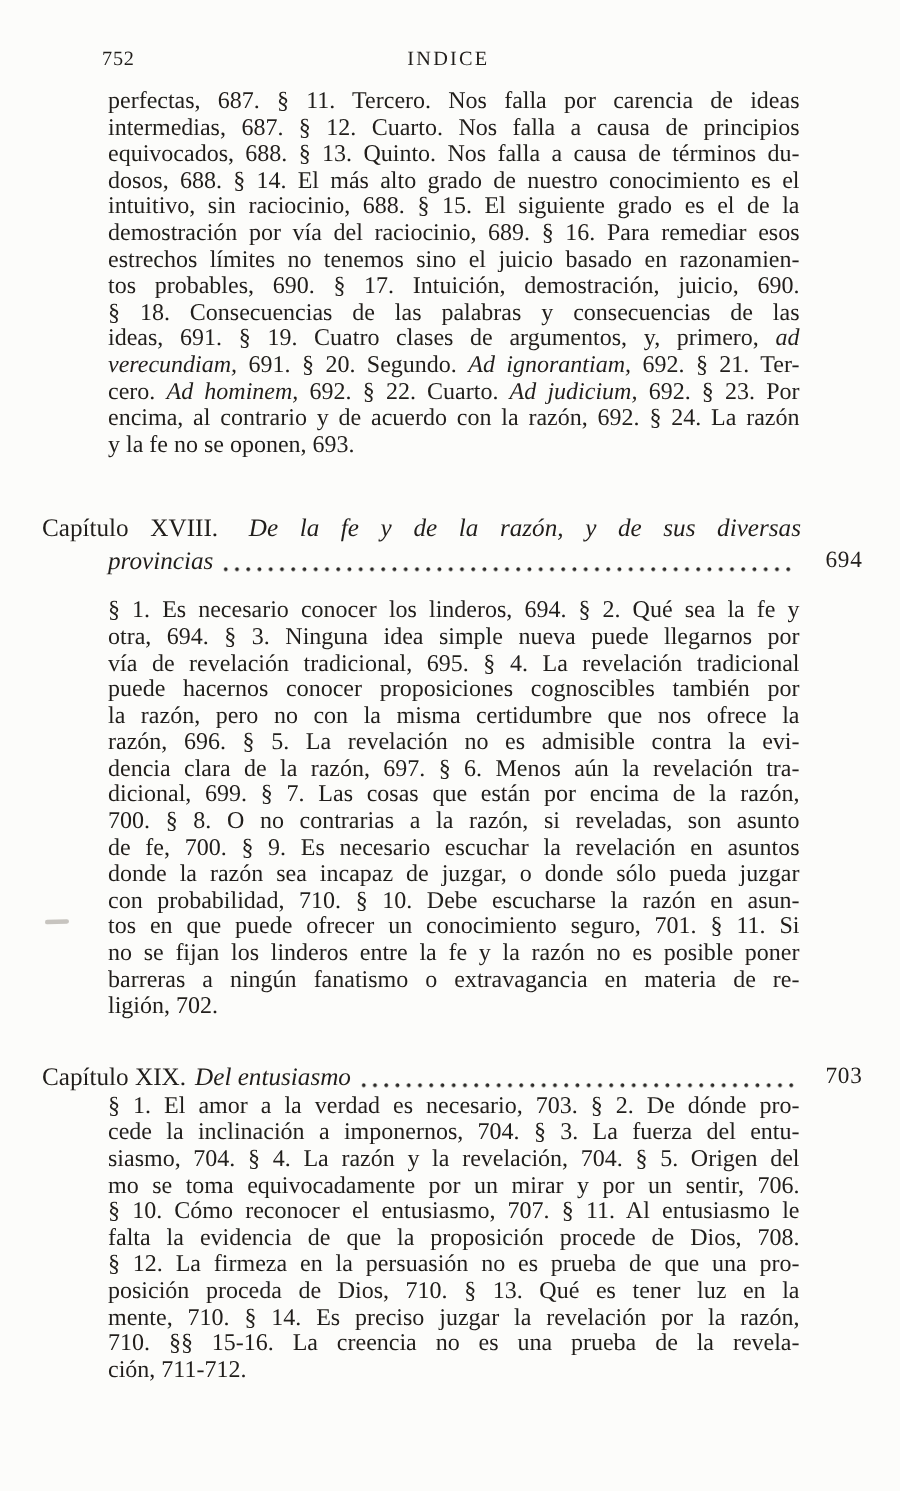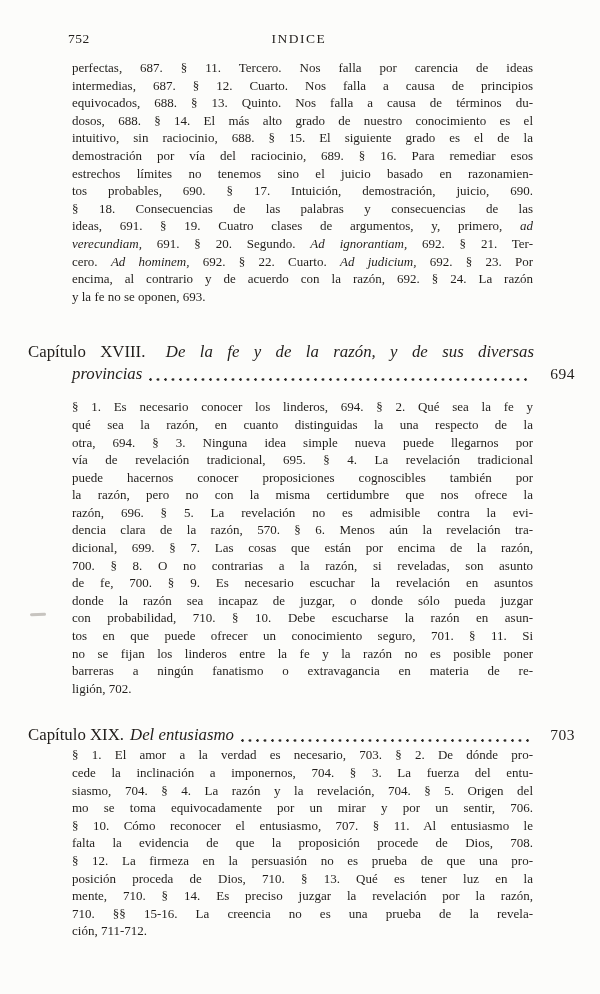--- a/index.html
+++ b/index.html
@@ -28,21 +28,21 @@
     position: absolute;
     left: 50%;
     top: 31px;
     transform: translateX(-52%);
     letter-spacing: 1.5px;
     text-align: right;
   }
   .para {
     margin-left: 72px;
     width: 461px;
-    font-size: 13px;
+    font-size: 16px;
     line-height: 17.6px;
   }
   .para .tl {
     text-align: justify;
     text-align-last: justify;
     white-space: nowrap;
   }
   .para .tl:last-child {
     text-align-last: left;
   }
@@ -131,27 +131,26 @@
     <div class="ch-line1"><span class="ch-label">Capítulo XVIII.</span> <i>De la fe y de la razón, y de sus diversas</i></div>
     <div class="ch-line2">
       <i class="ch-title2">provincias</i>
       <span class="leader"></span>
       <span class="ch-page">694</span>
     </div>
   </div>
 
   <div class="para p2">
       <div class="tl">§ 1. Es necesario conocer los linderos, 694. § 2. Qué sea la fe y</div>
-      <div class="tl">qué sea la razón, en cuanto distinguidas la una respecto de la</div>
       <div class="tl">otra, 694. § 3. Ninguna idea simple nueva puede llegarnos por</div>
       <div class="tl">vía de revelación tradicional, 695. § 4. La revelación tradicional</div>
       <div class="tl">puede hacernos conocer proposiciones cognoscibles también por</div>
       <div class="tl">la razón, pero no con la misma certidumbre que nos ofrece la</div>
       <div class="tl">razón, 696. § 5. La revelación no es admisible contra la evi-</div>
-      <div class="tl">dencia clara de la razón, 570. § 6. Menos aún la revelación tra-</div>
+      <div class="tl">dencia clara de la razón, 697. § 6. Menos aún la revelación tra-</div>
       <div class="tl">dicional, 699. § 7. Las cosas que están por encima de la razón,</div>
       <div class="tl">700. § 8. O no contrarias a la razón, si reveladas, son asunto</div>
       <div class="tl">de fe, 700. § 9. Es necesario escuchar la revelación en asuntos</div>
       <div class="tl">donde la razón sea incapaz de juzgar, o donde sólo pueda juzgar</div>
       <div class="tl">con probabilidad, 710. § 10. Debe escucharse la razón en asun-</div>
       <div class="tl">tos en que puede ofrecer un conocimiento seguro, 701. § 11. Si</div>
       <div class="tl">no se fijan los linderos entre la fe y la razón no es posible poner</div>
       <div class="tl">barreras a ningún fanatismo o extravagancia en materia de re-</div>
       <div class="tl">ligión, 702.</div>
     </div>

